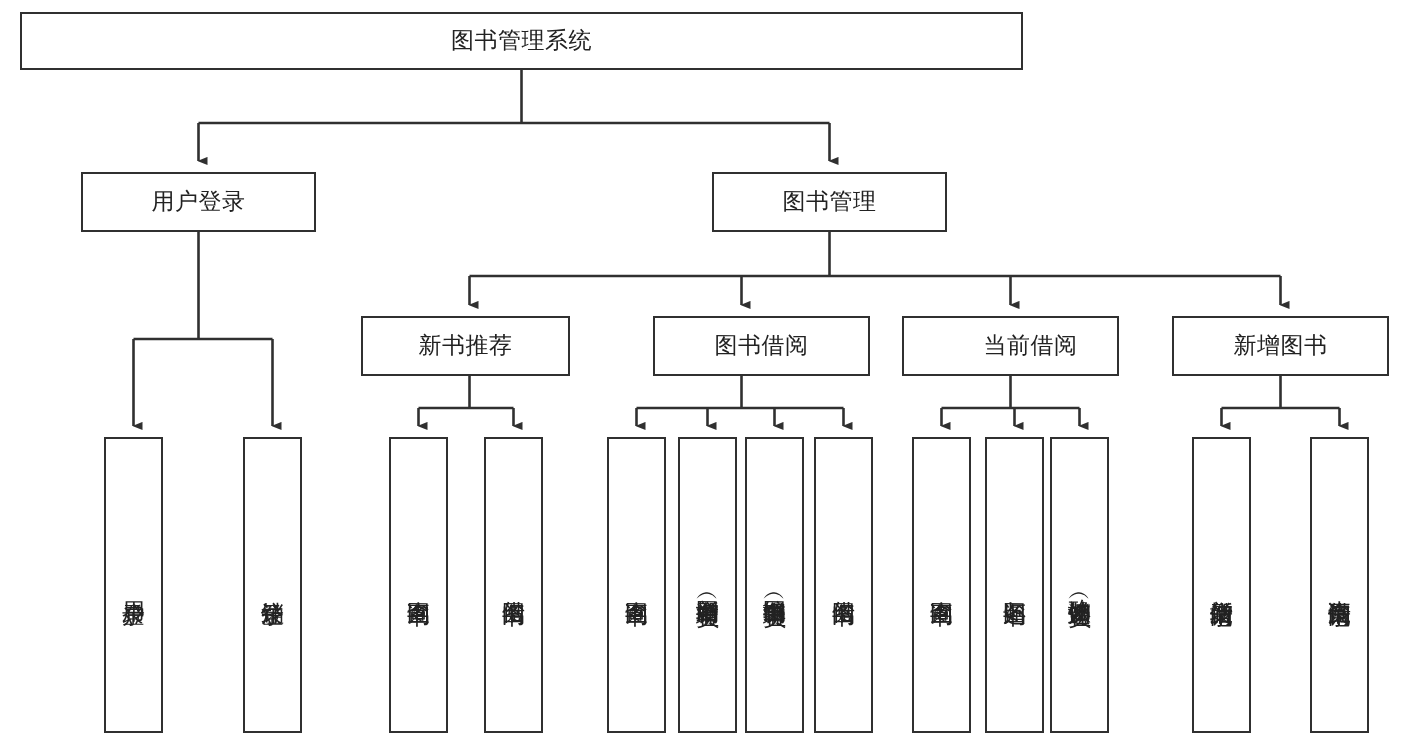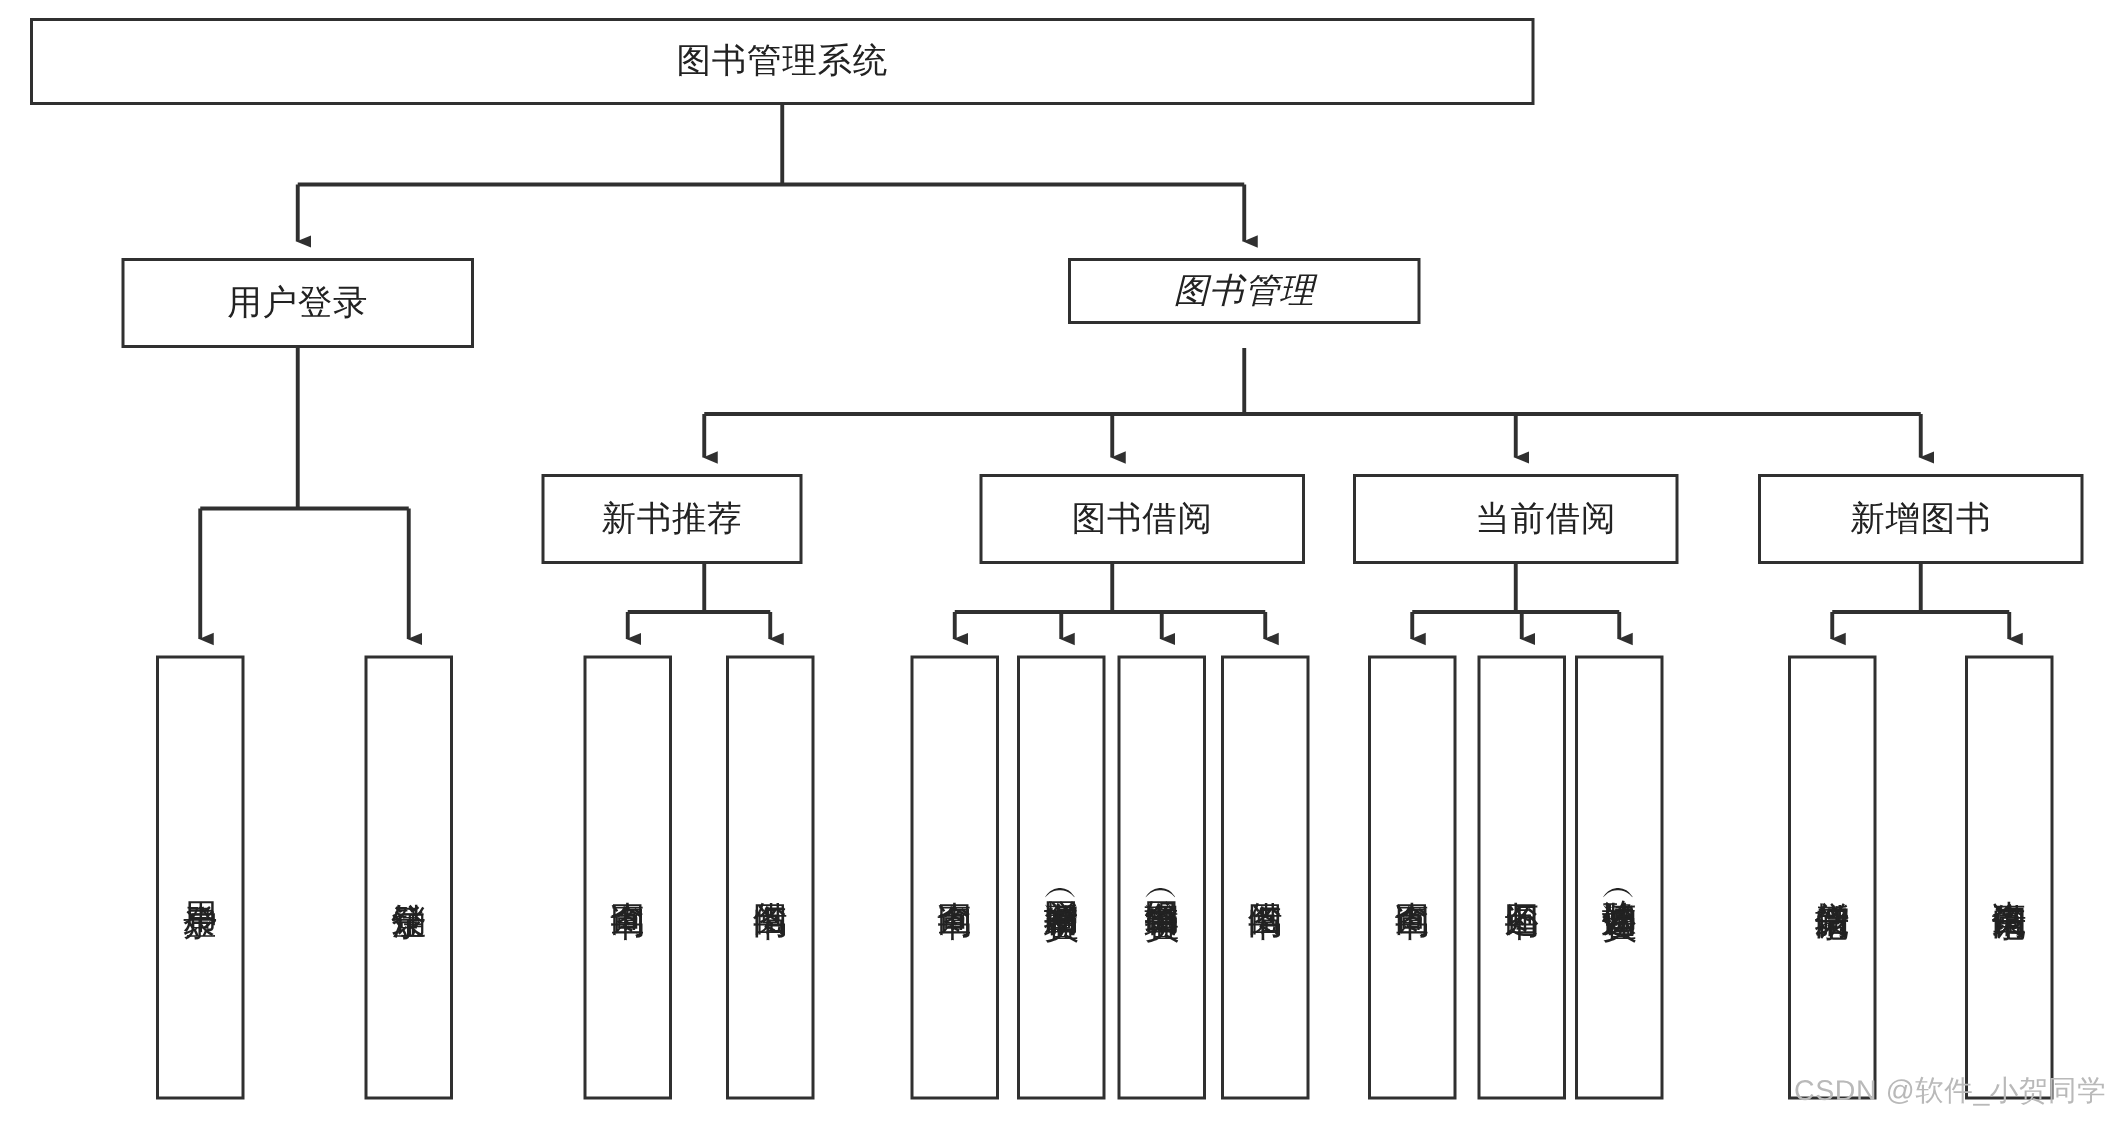--- a/index.html
+++ b/index.html
@@ -110,24 +110,24 @@
         <path d="M1339.5,408 L1339.5,426" marker-end="url(#arrowhead)"></path>
       </g>
   </svg>
   <div id="node-layer">
       <div class="node h" style="left: 20px; top: 12px; width: 1003px; height: 58px;">
         <span class="label">图书管理系统</span>
       </div>
       <div class="node h" style="left: 81px; top: 172px; width: 235px; height: 60px;">
         <span class="label">用户登录</span>
       </div>
-      <div class="node h" style="left: 712px; top: 172px; width: 235px; height: 44px; font-style: italic;">
+      <div class="node h" style="left: 712px; top: 172px; width: 235px; height: 60px;">
         <span class="label">图书管理</span>
       </div>
-      <div class="node h" style="left: 361px; top: 316px; width: 174px; height: 60px;">
+      <div class="node h" style="left: 361px; top: 316px; width: 209px; height: 60px;">
         <span class="label">新书推荐</span>
       </div>
       <div class="node h" style="left: 633px; top: 316px; width: 217px; height: 60px; margin-left: 20px;">
         <span class="label">图书借阅</span>
       </div>
       <div class="node h" style="left: 902px; top: 316px; width: 217px; height: 60px; padding-left: 40px;">
         <span class="label">当前借阅</span>
       </div>
       <div class="node h" style="left: 1172px; top: 316px; width: 217px; height: 60px;">
         <span class="label">新增图书</span>
@@ -165,14 +165,13 @@
       <div class="node v" style="left: 1050px; top: 437px; width: 59px; height: 296px;">
         <span class="label">确认归还（管理员）</span>
       </div>
       <div class="node v" style="left: 1192px; top: 437px; width: 59px; height: 296px;">
         <span class="label">新增借阅记录</span>
       </div>
       <div class="node v" style="left: 1310px; top: 437px; width: 59px; height: 296px;">
         <span class="label">查询借阅记录</span>
       </div>
     </div>
-  <div class="watermark" style="left: 1196px; top: 714px;">CSDN @软件_小贺同学</div>
 </div>
 
 </body></html>

